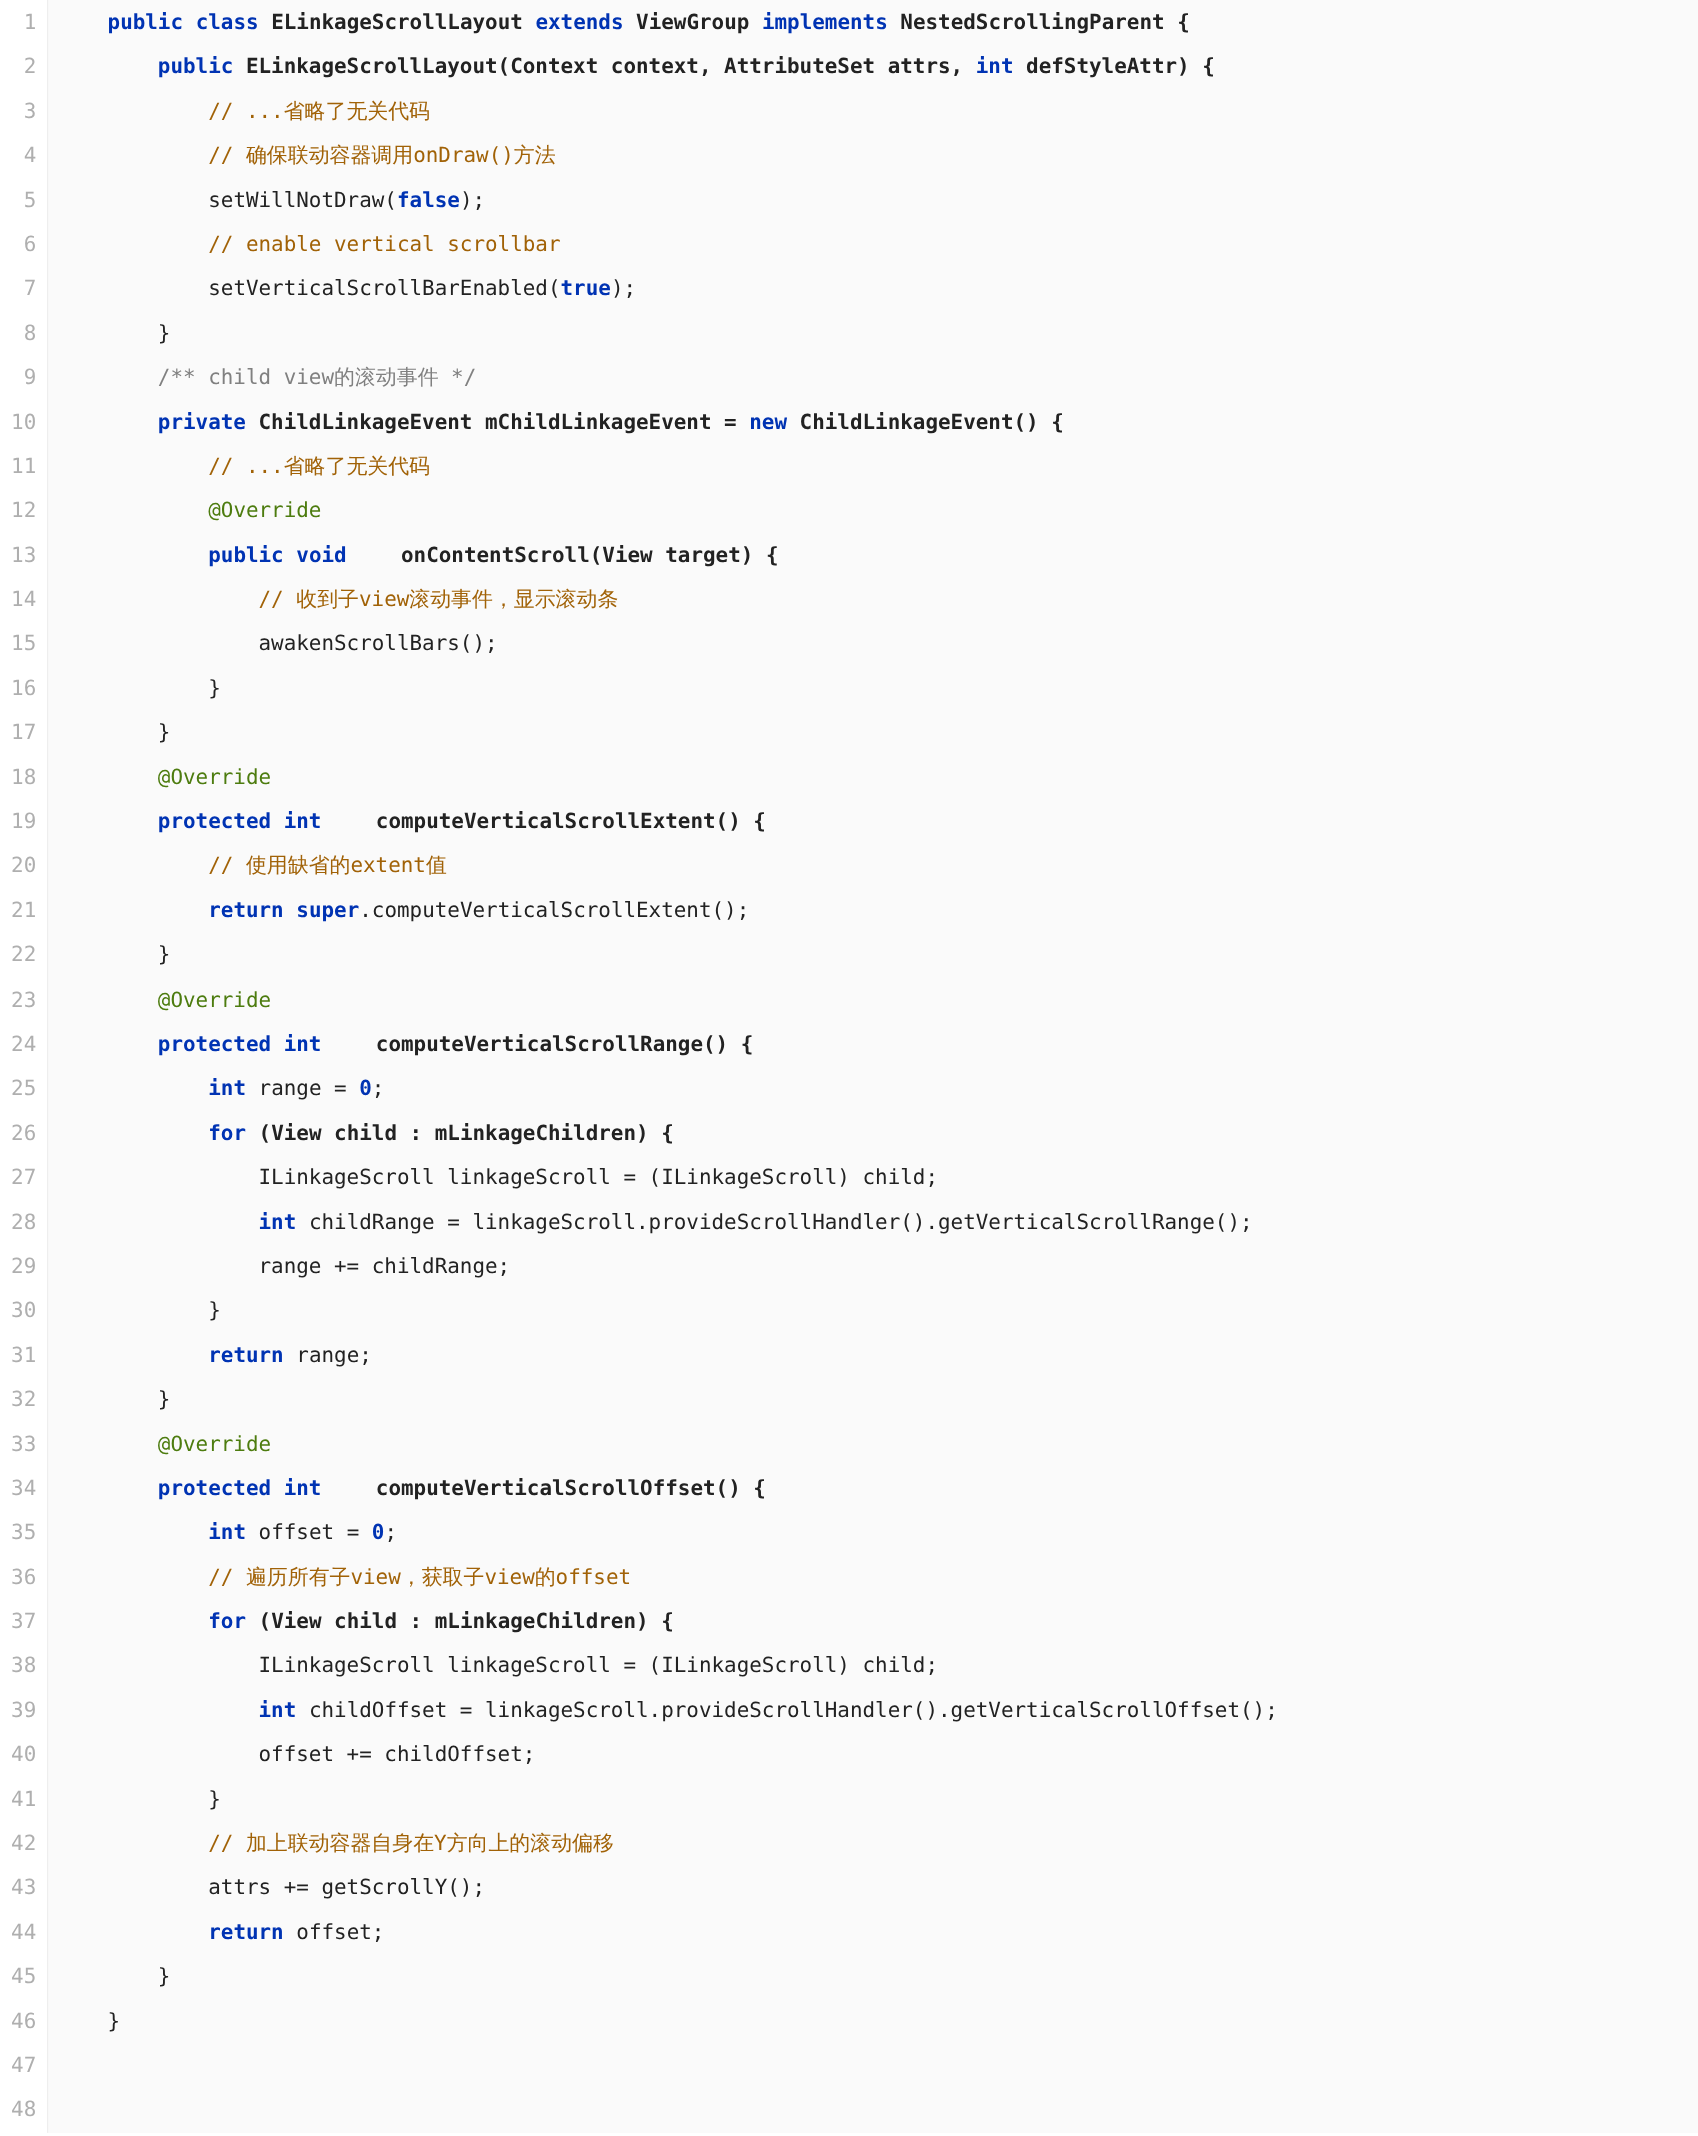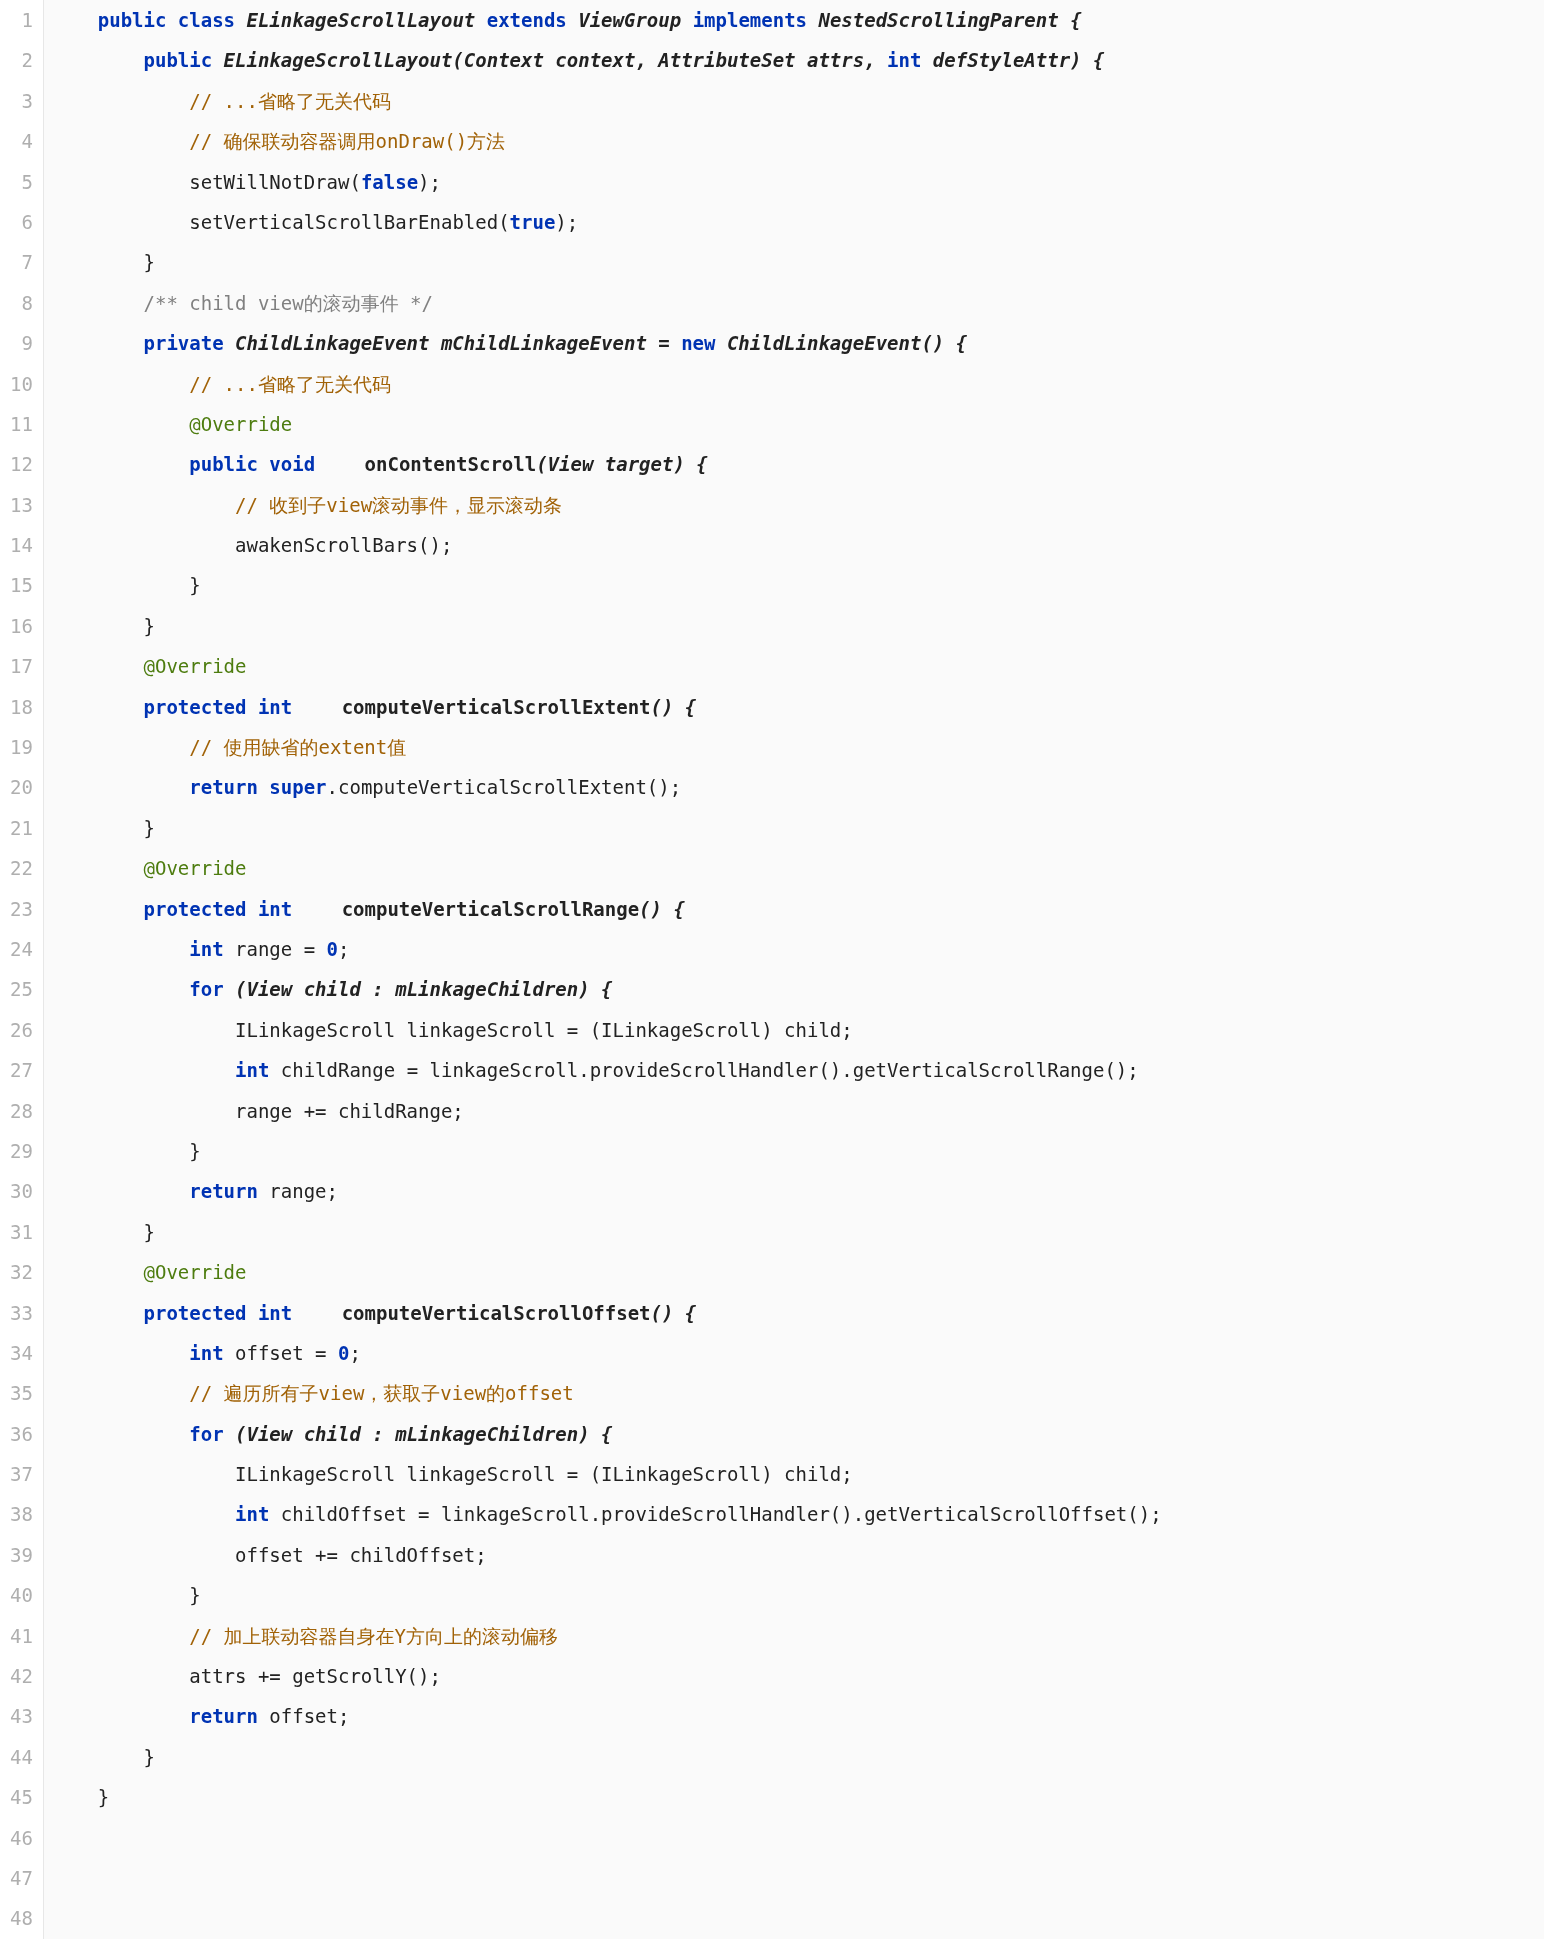--- a/index.html
+++ b/index.html
@@ -30,21 +30,21 @@
     flex: 1;
     padding-left: 8px;
     overflow: hidden;
   }
   .kw   { color: #0033b3; font-weight: bold; }
   .cm   { color: #a16207; }
   .doc  { color: #808080; }
   .ann  { color: #4d7c0f; }
   .num  { color: #0033b3; font-weight: bold; }
   .txt  { color: #222; }
-  .bold { font-weight: bold; font-style: italic; }
+  .bold { font-weight: bold; }
   .fname{ color: #222; font-weight: bold; margin-left: 38px;}
 </style>
 </head>
 <body>
 
 <div class="gutter">
   <div>1</div>
   <div>2</div>
   <div>3</div>
   <div>4</div>
@@ -93,20 +93,21 @@
   <div>47</div>
   <div>48</div>
 </div>
 
 <div class="code">
 <div class="code-line"><span>    </span><span class="kw">public</span><span class="kw"> class</span><span class="txt bold"> ELinkageScrollLayout </span><span class="kw">extends</span><span class="txt bold"> ViewGroup </span><span class="kw">implements</span><span class="txt bold"> NestedScrollingParent {</span></div>
 <div class="code-line"><span>        </span><span class="kw">public</span><span class="txt bold"> ELinkageScrollLayout(Context context, AttributeSet attrs, </span><span class="kw">int</span><span class="txt bold"> defStyleAttr) {</span></div>
 <div class="code-line"><span>            </span><span class="cm">// ...省略了无关代码</span></div>
 <div class="code-line"><span>            </span><span class="cm">// 确保联动容器调用onDraw()方法</span></div>
 <div class="code-line"><span>            </span><span class="txt">setWillNotDraw(</span><span class="kw">false</span><span class="txt">);</span></div>
+<div class="code-line"><span>            </span><span class="cm">// enable vertical scrollbar</span></div>
 <div class="code-line"><span>            </span><span class="txt">setVerticalScrollBarEnabled(</span><span class="kw">true</span><span class="txt">);</span></div>
 <div class="code-line"><span>        </span><span class="txt">}</span></div>
 <div class="code-line"><span>        </span><span class="doc">/** child view的滚动事件 */</span></div>
 <div class="code-line"><span>        </span><span class="kw">private</span><span class="txt bold"> ChildLinkageEvent mChildLinkageEvent = </span><span class="kw">new</span><span class="txt bold"> ChildLinkageEvent() {</span></div>
 <div class="code-line"><span>            </span><span class="cm">// ...省略了无关代码</span></div>
 <div class="code-line"><span>            </span><span class="ann">@Override</span></div>
 <div class="code-line"><span>            </span><span class="kw">public</span><span class="kw"> void</span><span class="fname"> onContentScroll</span><span class="txt bold">(View target) {</span></div>
 <div class="code-line"><span>                </span><span class="cm">// 收到子view滚动事件，显示滚动条</span></div>
 <div class="code-line"><span>                </span><span class="txt">awakenScrollBars();</span></div>
 <div class="code-line"><span>            </span><span class="txt">}</span></div>

